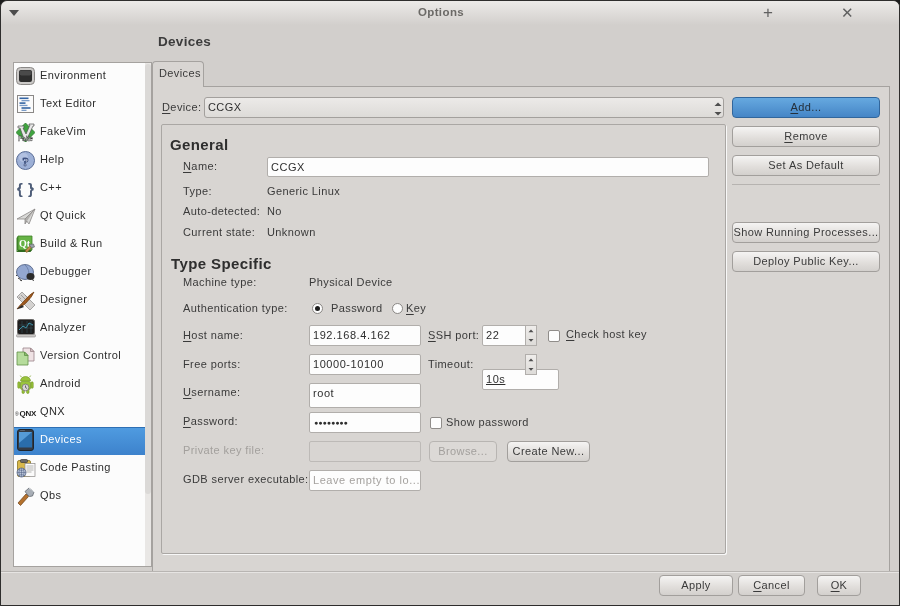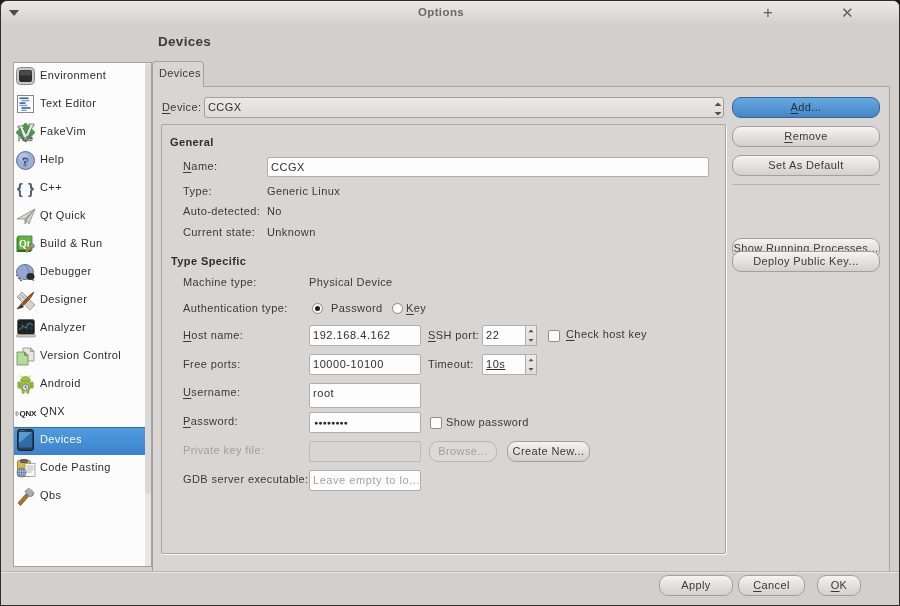--- a/index.html
+++ b/index.html
@@ -7,26 +7,26 @@
 #win { position:absolute; left:0; top:0; width:900px; height:606px;
   background:#d2cfcc; border:1px solid #2e2d2c; border-radius:7px 7px 0 0; overflow:hidden; }
 #titlebar { position:absolute; left:0; top:0; width:900px; height:24px;
   background:linear-gradient(#eceae8, #d2cfcc); border-radius:7px 7px 0 0; }
 .abs { position:absolute; }
 .lbl { position:absolute; font-size:11px; letter-spacing:0.4px; color:#3a3a3a; white-space:nowrap; }
 .dis { color:#a3a09d; }
 .u { text-decoration:underline; text-underline-offset:2px; }
 .input { position:absolute; background:#fdfdfd; border:1px solid #b1aeab; border-radius:2px;
   font-size:11px; letter-spacing:0.55px; color:#2e2e2e; line-height:19px; padding-left:3px; white-space:nowrap; overflow:hidden; }
-.btn { position:absolute; width:148px; height:21px; border:1px solid #a29f9c; border-radius:9px;
+.btn { position:absolute; width:148px; height:21px; border:1px solid #a29f9c; border-radius:4px;
   background:linear-gradient(#f5f4f3, #e0ddda 60%, #d3d0cd); font-size:11px; letter-spacing:0.4px; color:#3a3a3a;
   text-align:center; line-height:19px; white-space:nowrap; }
 .grp { position:absolute; border:1px solid #aaa7a4; border-radius:2px; background:#d8d5d2; box-shadow:1px 1px 0 rgba(252,252,252,0.9); }
 .chk { position:absolute; width:12px; height:12px; background:#fdfdfd; border:1px solid #908d8a; border-radius:2px; }
-.sect { position:absolute; font-size:11px; letter-spacing:0.4px; font-weight:bold; color:#2e2e2e; white-space:nowrap; }
+.sect { position:absolute; font-size:15px; letter-spacing:0.4px; font-weight:bold; color:#2e2e2e; white-space:nowrap; }
 </style>
 </head>
 <body>
 <div id="win">
   <div id="titlebar"></div>
   <div class="abs" style="left:8px;top:9px;width:0;height:0;border-left:5px solid transparent;border-right:5px solid transparent;border-top:6px solid #4c4c4c;"></div>
   <div class="abs" style="left:0;top:5px;width:880px;text-align:center;font-size:11.5px;letter-spacing:0.4px;font-weight:bold;color:#6b6966;">Options</div>
   <div class="abs" style="left:762px;top:2px;font-size:17px;color:#606060;">+</div>
   <div class="abs" style="left:840px;top:3px;font-size:15px;color:#606060;">✕</div>
 
@@ -182,21 +182,21 @@
   <div class="abs" style="left:203px;top:96px;width:520px;height:21px;background:linear-gradient(#eceae8,#dddbd8);border:1px solid #a3a09d;border-radius:3px;font-size:11px;letter-spacing:0.4px;color:#2e2e2e;line-height:19px;padding-left:3px;">CCGX</div>
   <svg class="abs" style="left:712px;top:101px;" width="10" height="14" viewBox="0 0 10 14">
     <path d="M1.5 4 L5 0.5 L8.5 4 Z" fill="#4e4e4e"></path>
     <path d="M1.5 10 L5 13.5 L8.5 10 Z" fill="#4e4e4e"></path>
   </svg>
 
   <div class="btn" style="left:731px;top:96px;background:linear-gradient(#66a9e0,#4585c6);border-color:#31669c;color:#24303c;"><span class="u">A</span>dd...</div>
   <div class="btn" style="left:731px;top:125px;"><span class="u">R</span>emove</div>
   <div class="btn" style="left:731px;top:154px;">Set As Default</div>
   <div class="abs" style="left:731px;top:183px;width:148px;height:1px;background:#b6b3b0;"></div>
-  <div class="btn" style="left:731px;top:221px;margin-top:16px;">Show Running Processes...</div>
+  <div class="btn" style="left:731px;top:221px;">Show Running Processes...</div>
   <div class="btn" style="left:731px;top:250px;">Deploy Public Key...</div>
 
   <div class="grp" style="left:160px;top:123px;width:565px;height:430px;"></div>
 
   <div class="sect" style="left:169px;top:135px;">General</div>
   <div class="lbl" style="left:182px;top:159px;"><span class="u">N</span>ame:</div>
   <div class="input" style="left:266px;top:156px;width:442px;height:20px;">CCGX</div>
   <div class="lbl" style="left:182px;top:184px;">Type:</div>
   <div class="lbl" style="left:266px;top:184px;">Generic Linux</div>
   <div class="lbl" style="left:182px;top:204px;">Auto-detected:</div>
@@ -218,21 +218,21 @@
   <div class="lbl" style="left:182px;top:328px;"><span class="u">H</span>ost name:</div>
   <div class="input" style="left:308px;top:324px;width:112px;height:21px;">192.168.4.162</div>
   <div class="lbl" style="left:427px;top:328px;"><span class="u">S</span>SH port:</div>
   <div class="input" style="left:481px;top:324px;width:55px;height:21px;">22</div>
   <div class="chk" style="left:547px;top:329px;"></div>
   <div class="lbl" style="left:565px;top:327px;"><span class="u">C</span>heck host key</div>
 
   <div class="lbl" style="left:182px;top:357px;">Free ports:</div>
   <div class="input" style="left:308px;top:353px;width:112px;height:21px;">10000-10100</div>
   <div class="lbl" style="left:427px;top:357px;">Timeout:</div>
-  <div class="input" style="left:481px;top:353px;width:54px;height:21px;text-decoration:underline;">10s</div>
+  <div class="input" style="left:481px;top:368px;width:77px;height:21px;text-decoration:underline;">10s</div>
 
   <div class="lbl" style="left:182px;top:385px;"><span class="u">U</span>sername:</div>
   <div class="input" style="left:308px;top:382px;width:112px;height:25px;">root</div>
 
   <div class="lbl" style="left:182px;top:414px;"><span class="u">P</span>assword:</div>
   <div class="input" style="left:308px;top:411px;width:112px;height:21px;font-size:7px;letter-spacing:0;line-height:19px;padding-left:4px;">●●●●●●●●</div>
   <div class="chk" style="left:429px;top:416px;"></div>
   <div class="lbl" style="left:445px;top:415px;">Show password</div>
 
   <div class="lbl dis" style="left:182px;top:443px;">Private key file:</div>

